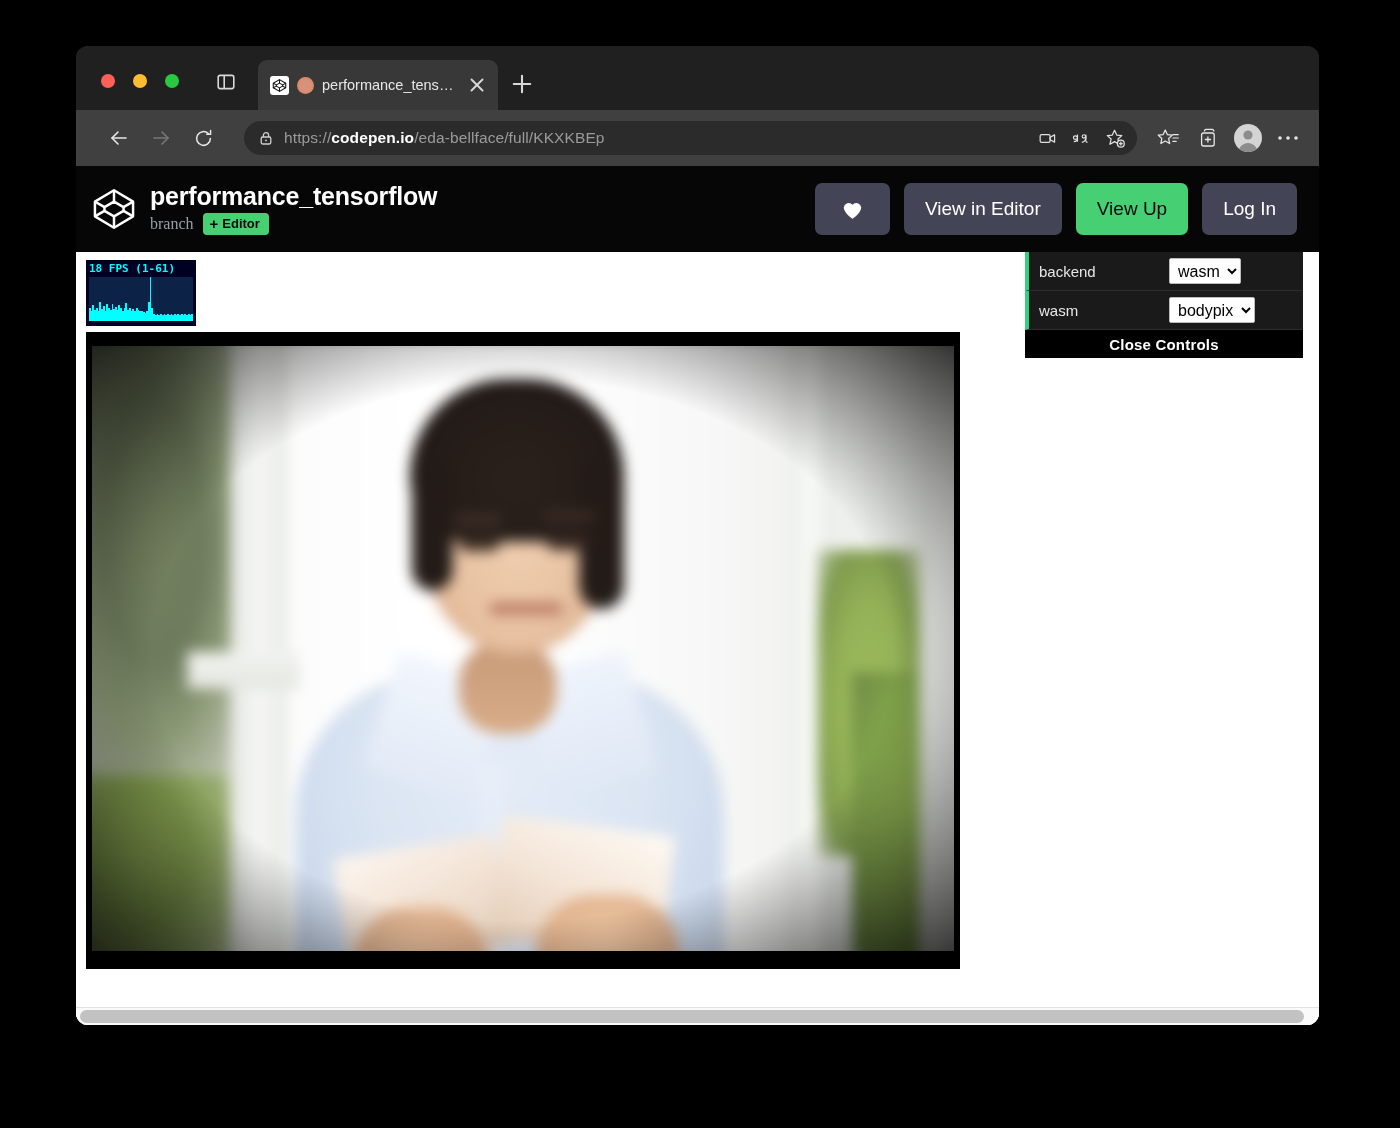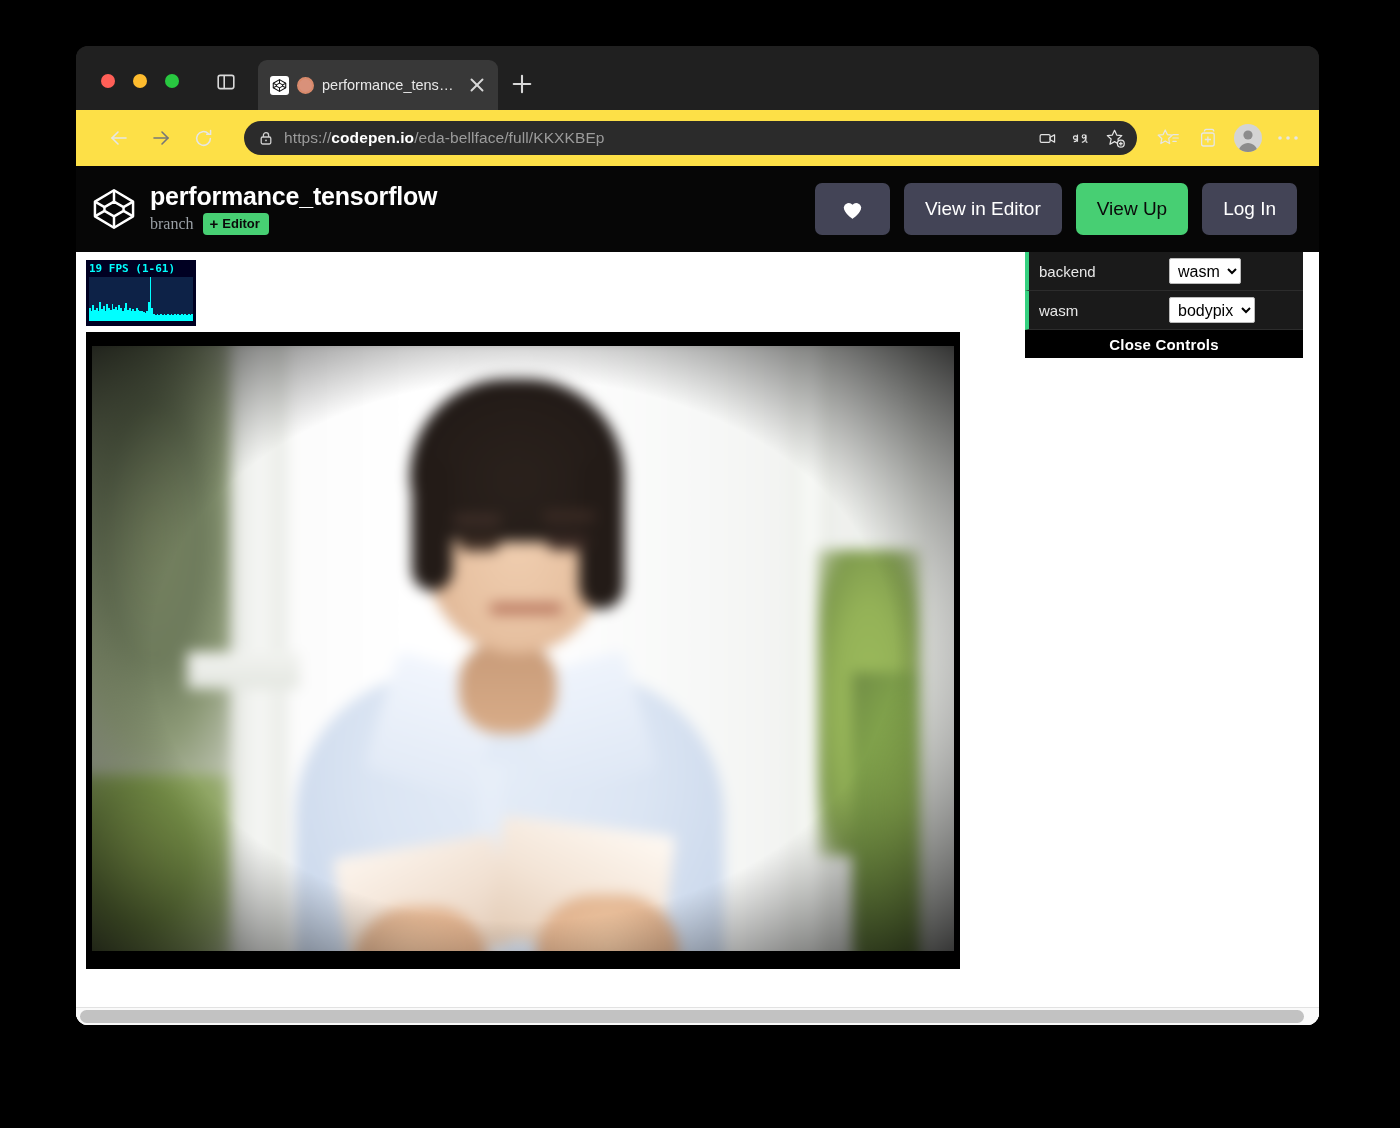--- a/index.html
+++ b/index.html
@@ -76,21 +76,21 @@
   #new-tab-button{
     position:absolute; left:434px; top:26px;
     width:24px; height:24px;
     display:flex; align-items:center; justify-content:center;
     color:#d8d8d8;
   }
 
   
   #toolbar{
     height:56px;
-    background:#fde047;
+    background:#404040;
     display:flex; align-items:center;
     padding:0 14px 0 22px;
     gap:0;
   }
   .nav-btn{
     width:42px; height:38px;
     display:flex; align-items:center; justify-content:center;
     color:#e6e6e6;
   }
   #forward-button{ color:#777; }
@@ -603,21 +603,21 @@
         </button>
         <button class="pen-btn" id="view-in-editor-button">View in Editor</button>
         <button class="pen-btn" id="signup-button">View Up</button>
         <button class="pen-btn" id="login-button">Log In</button>
       </div>
     </div>
 
     <div id="pen-content">
 
       <div id="fps-panel">
-        <div id="fps-label">19 FPS (1-61)</div>
+        <div id="fps-label">18 FPS (1-61)</div>
         <div id="fps-graph">
             <div class="fps-bar" style="height: 30%; background: rgb(0, 255, 255);"></div>
             <div class="fps-bar" style="height: 22%; background: rgb(0, 255, 255);"></div>
             <div class="fps-bar" style="height: 36%; background: rgb(0, 255, 255);"></div>
             <div class="fps-bar" style="height: 26%; background: rgb(0, 255, 255);"></div>
             <div class="fps-bar" style="height: 30%; background: rgb(0, 255, 255);"></div>
             <div class="fps-bar" style="height: 24%; background: rgb(0, 255, 255);"></div>
             <div class="fps-bar" style="height: 44%; background: rgb(0, 255, 255);"></div>
             <div class="fps-bar" style="height: 28%; background: rgb(0, 255, 255);"></div>
             <div class="fps-bar" style="height: 34%; background: rgb(0, 255, 255);"></div>

